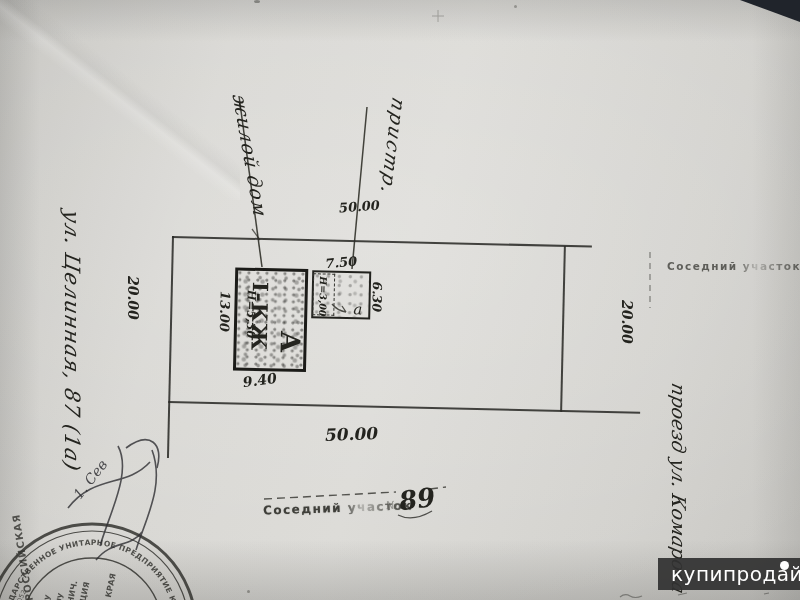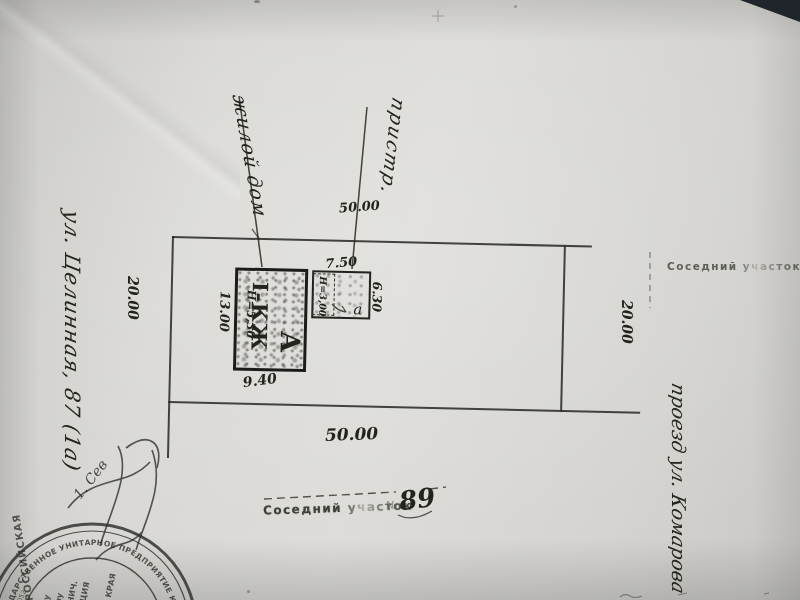--- a/index.html
+++ b/index.html
@@ -145,14 +145,18 @@
   <div class="vtext typed faded-mask" style="left:667px;top:260px;font-size:10.5px;font-weight:700;letter-spacing:1.5px;color:#4a4a45;opacity:.85">Соседний участок</div>
   <div class="vtext hand ink" style="left:690px;top:386px;font-size:19px;transform:rotate(90deg) skewX(-12deg)">проезд ул. Комарова</div>
 
   <div class="typed abs faded-mask" style="left:263px;top:501px;font-size:12px;font-weight:700;letter-spacing:1.5px;color:#3f3f3a;transform:rotate(-2deg);text-shadow:0 0 1px rgba(60,60,55,.5)">Соседний участок</div>
   <div class="typed abs" style="left:386px;top:499px;font-size:11px;color:#55554f;opacity:.5;transform:rotate(-3deg)">№</div>
   <div class="hand abs ink" style="left:399px;top:484px;font-size:26px;font-weight:600;transform:rotate(-7deg)">89</div>
 
   <div class="typed abs" style="left:24px;top:602px;font-size:10px;font-weight:700;letter-spacing:1px;color:#32322e;opacity:.8;transform:rotate(-99deg);transform-origin:0 0">РОССИЙСКАЯ</div>
   <div class="hand abs" style="left:70px;top:492px;font-size:14px;color:#2f2f33;opacity:.85;transform:rotate(-52deg);transform-origin:0 0">1. Сев</div>
 
+  <div class="wm">
+    <span class="wm-text">купипродай</span>
+    <span class="wm-dot"></span>
+  </div>
 
 </div>
 
 </body></html>

